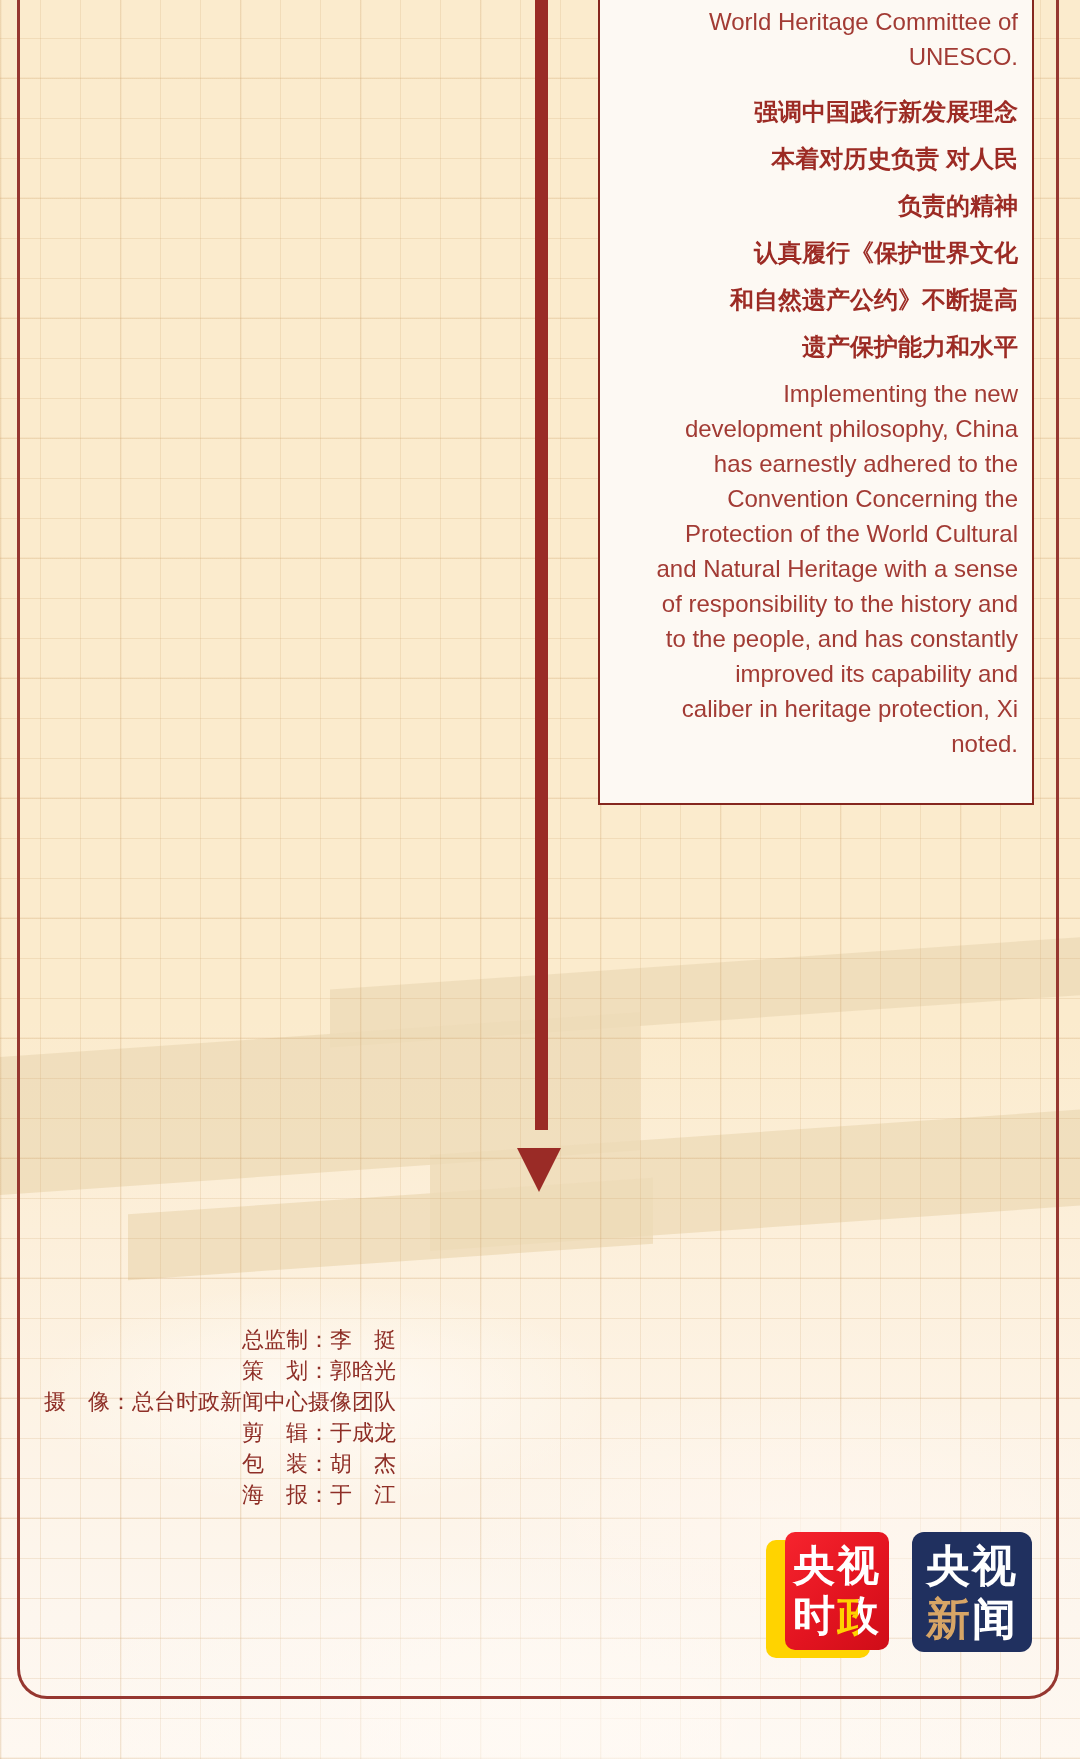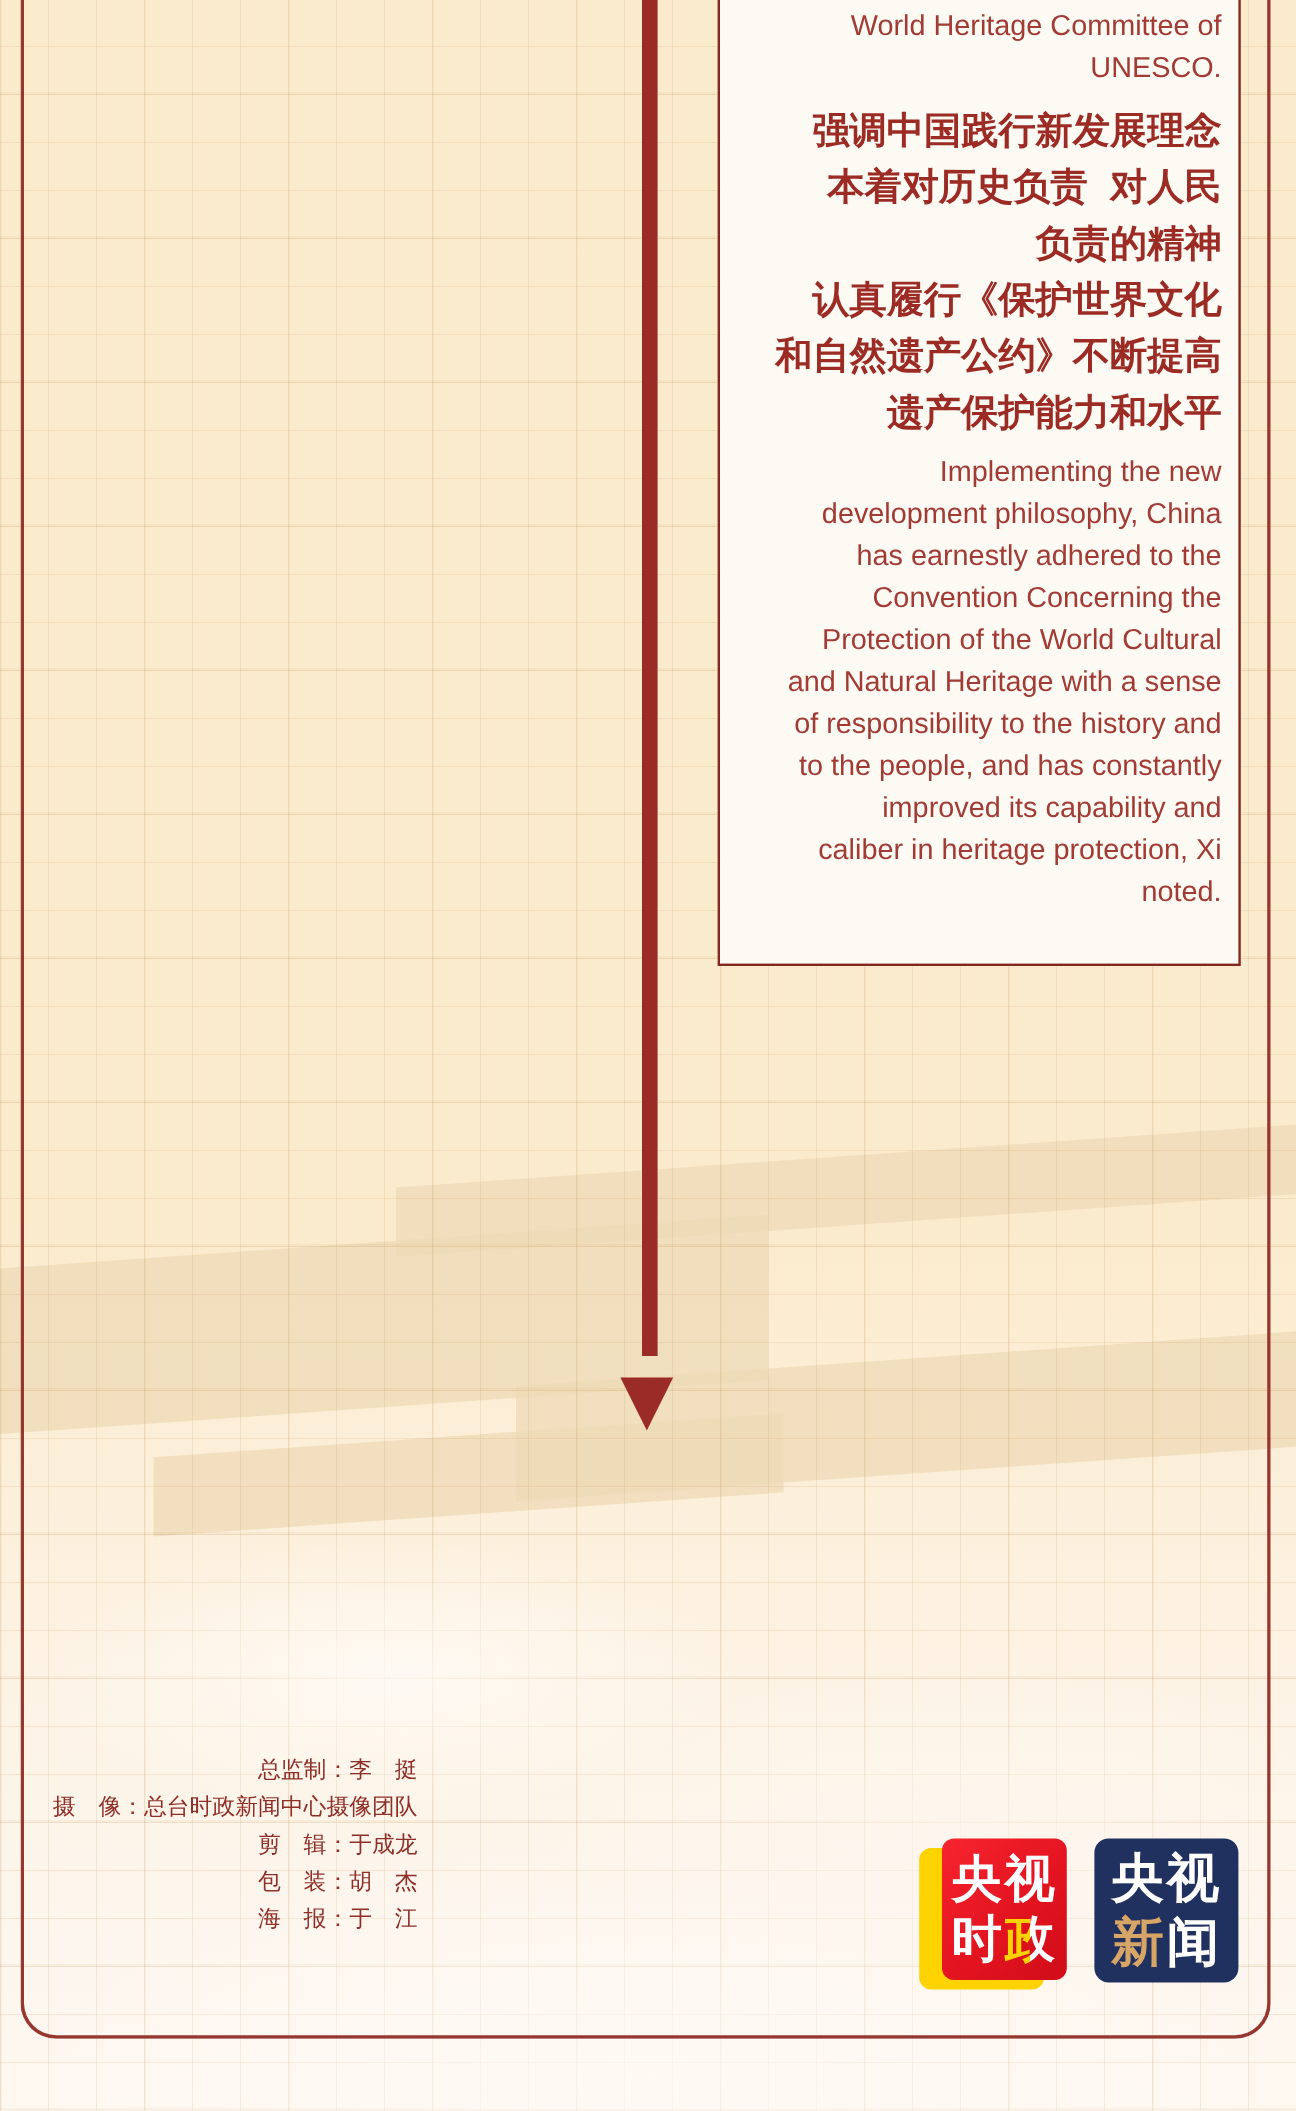--- a/index.html
+++ b/index.html
@@ -52,26 +52,26 @@
   .card{
     position:absolute;left:598px;top:-40px;width:436px;height:845px;z-index:6;
     background:#fdf9f3;border:2px solid #85271f;box-sizing:border-box;
     padding:42px 14px 0 18px;
   }
   .card-en{
     color:#a23b34;font-size:24px;line-height:35px;font-weight:500;
     white-space:pre-line;margin:0;
   }
   .card-zh{
-    color:#9c2b24;font-size:31px;line-height:47px;font-weight:bold;
-    font-family:Liberation Mono, monospace;
+    color:#9c2b24;font-size:24px;line-height:47px;font-weight:bold;
+    font-family:Liberation Sans, sans-serif;
     white-space:pre-line;margin:14px 0 6px 0;letter-spacing:0px;
   }
   
-  .credits{position:absolute;left:44px;top:1460px;z-index:6;color:#8e2e26;font-size:19px;line-height:31px;}
+  .credits{position:absolute;left:44px;top:1324px;z-index:6;color:#8e2e26;font-size:22px;line-height:31px;}
   .credit-row{white-space:pre;}
   .credit-row .label{letter-spacing:0;}
   
   .logo-shizheng{position:absolute;left:766px;top:1532px;width:126px;height:128px;z-index:6;}
   .logo-shizheng .back{position:absolute;left:0;top:8px;width:104px;height:118px;background:#ffd300;border-radius:10px;}
   .logo-shizheng .front{
     position:absolute;left:19px;top:0;width:104px;height:118px;border-radius:10px;
     background:linear-gradient(135deg,#f6242e 0%,#e31420 55%,#cf0d18 100%);
     display:flex;flex-direction:column;align-items:center;justify-content:center;
     color:#fff;font-weight:bold;font-size:42px;line-height:50px;letter-spacing:2px;
@@ -122,20 +122,21 @@
 and Natural Heritage with a sense
 of responsibility to the history and
 to the people, and has constantly
 improved its capability and
 caliber in heritage protection, Xi
 noted.</p>
   </div>
 
   <div class="credits">
     <div class="credit-row"><span class="label">总监制：</span><span class="value">李　挺</span></div>
+    <div class="credit-row"><span class="label">策　划：</span><span class="value">郭晗光</span></div>
     <div class="credit-row"><span class="label">摄　像：</span><span class="value">总台时政新闻中心摄像团队</span></div>
     <div class="credit-row"><span class="label">剪　辑：</span><span class="value">于成龙</span></div>
     <div class="credit-row"><span class="label">包　装：</span><span class="value">胡　杰</span></div>
     <div class="credit-row"><span class="label">海　报：</span><span class="value">于　江</span></div>
   </div>
 
   <div class="logo-shizheng">
     <div class="back"></div>
     <div class="front">
       <span>央视</span>

